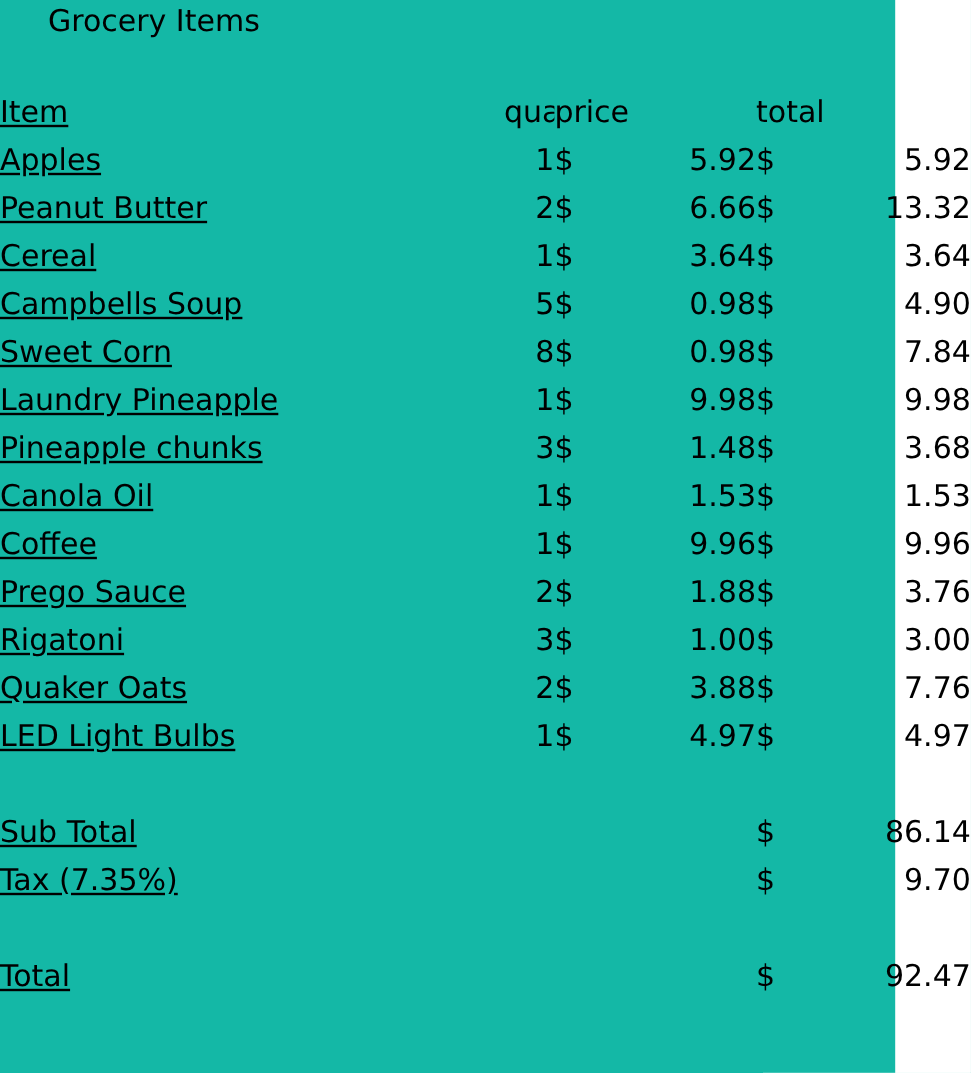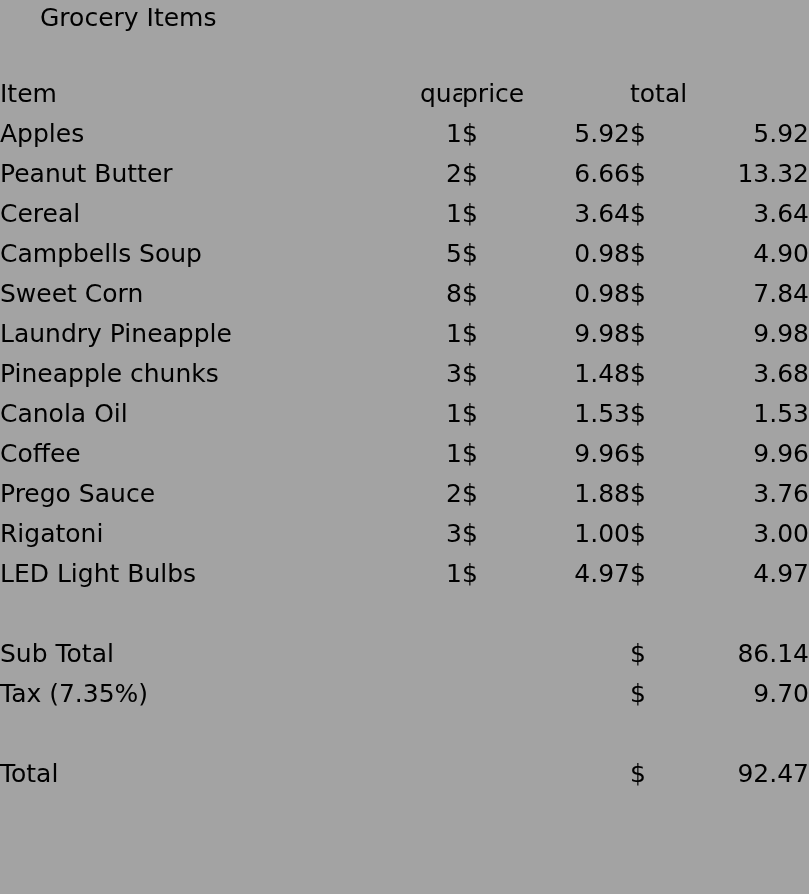--- a/index.html
+++ b/index.html
@@ -9,23 +9,23 @@
   }
   body {
     width: 809px;
     height: 894px;
     font-family: "DejaVu Sans", sans-serif;
     color: #000000;
     overflow: hidden;
   }
   #sheet {
     position: relative;
-    width: 809px;
+    width: 746px;
     height: 894px;
-    background: #a3a3a3;
+    background: #14b8a6;
   }
   .title {
     position: absolute;
     left: 40px;
     top: 0px;
     font-size: 25px;
     line-height: 36px;
     white-space: nowrap;
   }
   table.grid {
@@ -47,21 +47,21 @@
     overflow: hidden;
   }
   
   col.c-item  { width: 420px; }
   col.c-qty   { width: 42px; }
   col.c-cur1  { width: 40px; }
   col.c-price { width: 128px; }
   col.c-cur2  { width: 40px; }
   col.c-total { width: 139px; }
 
-  td.item   { padding-left: 40px; text-align: left; }
+  td.item   { padding-left: 40px; text-align: left; text-decoration: underline; }
   td.qty    { text-align: right; }
   td.cur    { text-align: left; padding-left: 12px; }
   td.price  { text-align: right; }
   td.total  { text-align: right; padding-right: 9px; }
 
   tr.spacer td { height: 40px; }
   tr.head td { font-size: 25px; }
   td.h-qty   { text-align: left; padding-left: 0px; }
   td.h-price { text-align: left; padding-left: 3px; }
   td.h-total { text-align: left; padding-left: 12px; }
@@ -173,20 +173,28 @@
       </tr>
       <tr>
         <td class="item">Rigatoni</td>
         <td class="qty">3</td>
         <td class="cur">$</td>
         <td class="price">1.00</td>
         <td class="cur">$</td>
         <td class="total">3.00</td>
       </tr>
       <tr>
+        <td class="item">Quaker Oats</td>
+        <td class="qty">2</td>
+        <td class="cur">$</td>
+        <td class="price">3.88</td>
+        <td class="cur">$</td>
+        <td class="total">7.76</td>
+      </tr>
+      <tr>
         <td class="item">LED Light Bulbs</td>
         <td class="qty">1</td>
         <td class="cur">$</td>
         <td class="price">4.97</td>
         <td class="cur">$</td>
         <td class="total">4.97</td>
       </tr>
 
       <tr class="spacer">
         <td></td>

